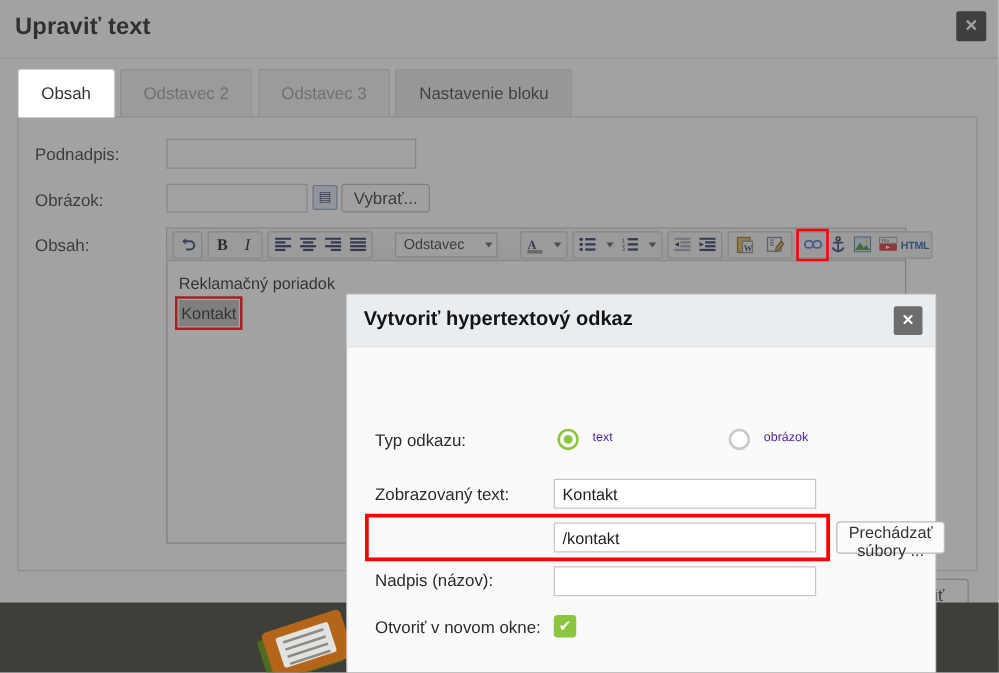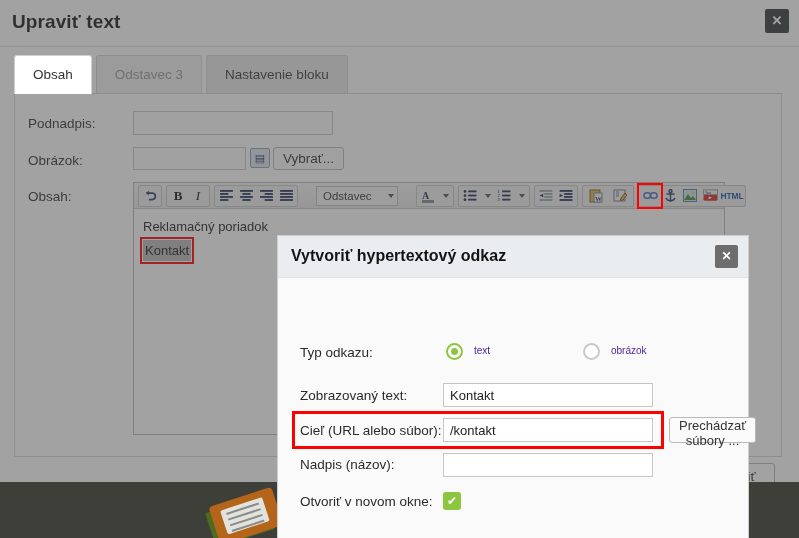--- a/index.html
+++ b/index.html
@@ -370,20 +370,21 @@
   <div class="bg-layer">
     <div class="win">
 
       <div class="win-header">
         <div class="win-title">Upraviť text</div>
         <button class="win-close">✕</button>
       </div>
 
       <div class="tabs">
         <div class="tab active">Obsah</div>
+        <div class="tab">Odstavec 2</div>
         <div class="tab">Odstavec 3</div>
         <div class="tab plain">Nastavenie bloku</div>
       </div>
 
       <div class="panel"></div>
 
       <div class="flabel" style="left:28px; top:116px;">Podnadpis:</div>
       <input class="ftext" style="left: 133px; top: 111px; width: 200px; height: 24px;" value="">
 
       <div class="flabel" style="left:28px; top:153px;text-align:center;">Obrázok:</div>
@@ -605,21 +606,20 @@
 
       <div class="m-label" style="left:22px; top:67px;">Typ odkazu:</div>
       <div class="radio on" style="left:168px; top:65px;"></div>
       <div class="radio-lbl" style="left:196px; top:67px;">text</div>
       <div class="radio" style="left:305px; top:65px;"></div>
       <div class="radio-lbl" style="left:333px; top:67px;">obrázok</div>
 
       <div class="m-label" style="left:22px; top:110px;text-align:right;">Zobrazovaný text:</div>
       <input class="m-input" style="left: 165px; top: 105px; width: 210px;" value="Kontakt">
 
-      <div class="m-label" style="left:22px; top:145px;">Cieľ (URL alebo súbor):</div>
       <input class="m-input" style="left: 165px; top: 140px; width: 210px;" value="/kontakt">
       <div class="red-box" style="left:14px; top:133px; width:372px; height:38px;"></div>
       <button class="btn-basic" style="left:391px; top:139px; height:26px; font-size:13px;">Prechádzať súbory ...</button>
 
       <div class="m-label" style="left:22px; top:179px;">Nadpis (názov):</div>
       <input class="m-input" style="left: 165px; top: 175px; width: 210px;" value="">
 
       <div class="m-label" style="left:22px; top:216px;">Otvoriť v novom okne:</div>
       <div class="chk" style="left:165px; top:214px;">✔</div>
     </div>

